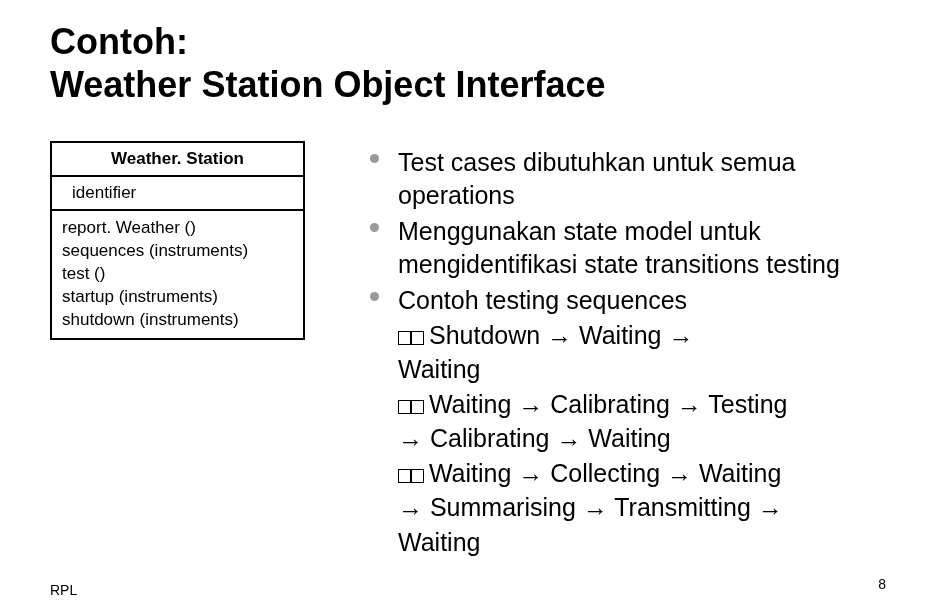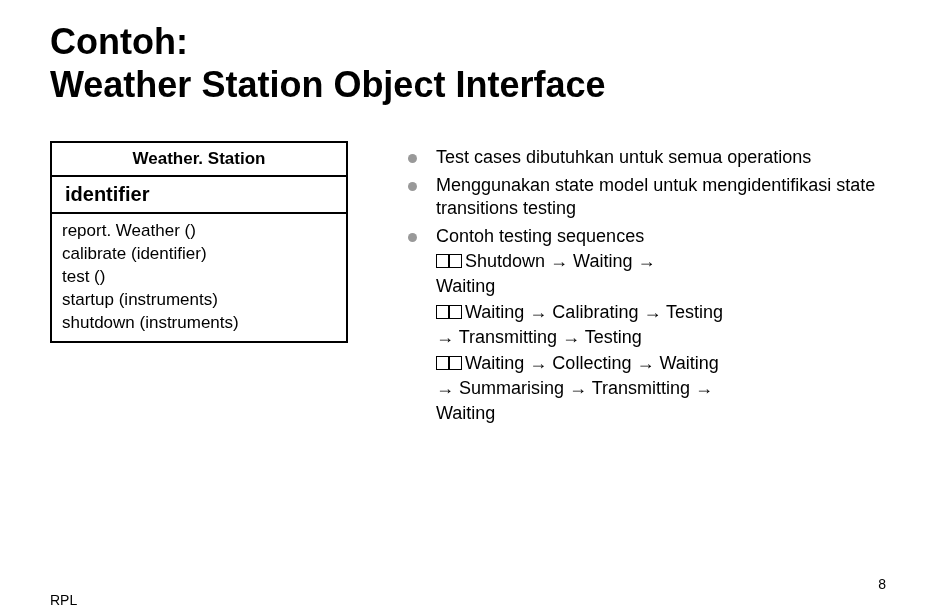--- a/index.html
+++ b/index.html
@@ -24,49 +24,48 @@
     }
     .content {
       display: flex;
       gap: 60px;
     }
     .left-col {
       flex: 0 0 260px;
     }
     .uml-box {
       border: 2px solid #000;
-      width: 298px;
+      width: 255px;
       font-family: Arial, sans-serif;
     }
     .uml-title {
       text-align: center;
       font-weight: bold;
       font-size: 17px;
       padding: 6px 8px;
       border-bottom: 2px solid #000;
     }
     .uml-attr {
-      font-size: 20px;
-      padding: 6px 13px;
+      font-size: 17px;
+      padding: 6px 20px;
       border-bottom: 2px solid #000;
-      font-weight: bold;
     }
     .uml-ops {
       font-size: 17px;
       padding: 6px 10px;
       line-height: 1.35;
       border-radius: 21px;
     }
     .right-col {
       flex: 1;
       padding-top: 5px;
     }
     .bullet-list {
       list-style: none;
-      font-size: 18px;
+      font-size: 25px;
       color: #000;
       line-height: 1.3;
     }
     .bullet-item {
       position: relative;
       padding-left: 28px;
       margin-bottom: 4px;
     }
     .bullet-dot {
       position: absolute;
@@ -85,21 +84,21 @@
       width: 14px;
       height: 14px;
       border: 1px solid #000;
       vertical-align: -1px;
       margin-right: -2px;
       position: relative;
     }
     .footer-left {
       position: absolute;
       left: 50px;
-      bottom: 4px;
+      bottom: 14px;
       font-size: 14px;
       color: #000;
     }
     .footer-right {
       position: absolute;
       right: 50px;
       bottom: 20px;
       font-size: 14px;
       color: #000;
     }
@@ -112,21 +111,21 @@
   <span>Weather Station Object Interface</span>
 </h1>
 
 <div class="content">
   <div class="left-col">
     <div class="uml-box">
       <div class="uml-title">Weather. Station</div>
       <div class="uml-attr">identifier</div>
       <div class="uml-ops">
         <div>report. Weather ()</div>
-        <div>calibrate (identifier)</div>
+        <div>sequences (instruments)</div>
         <div>test ()</div>
         <div>startup (instruments)</div>
         <div>shutdown (instruments)</div>
       </div>
     </div>
   </div>
 
   <div class="right-col">
     <ul class="bullet-list">
       <li class="bullet-item">
@@ -145,21 +144,21 @@
           <span>Shutdown → Waiting →</span>
         </div>
         <div class="sub-line">
           <span>Waiting</span>
         </div>
         <div class="sub-line">
           <span class="box-glyph"></span><span class="box-glyph"></span>
           <span>Waiting → Calibrating → Testing</span>
         </div>
         <div class="sub-line">
-          <span>→ Transmitting → Testing</span>
+          <span>→ Calibrating → Waiting</span>
         </div>
         <div class="sub-line">
           <span class="box-glyph"></span><span class="box-glyph"></span>
           <span>Waiting → Collecting → Waiting</span>
         </div>
         <div class="sub-line">
           <span>→ Summarising → Transmitting →</span>
         </div>
         <div class="sub-line">
           <span>Waiting</span>

